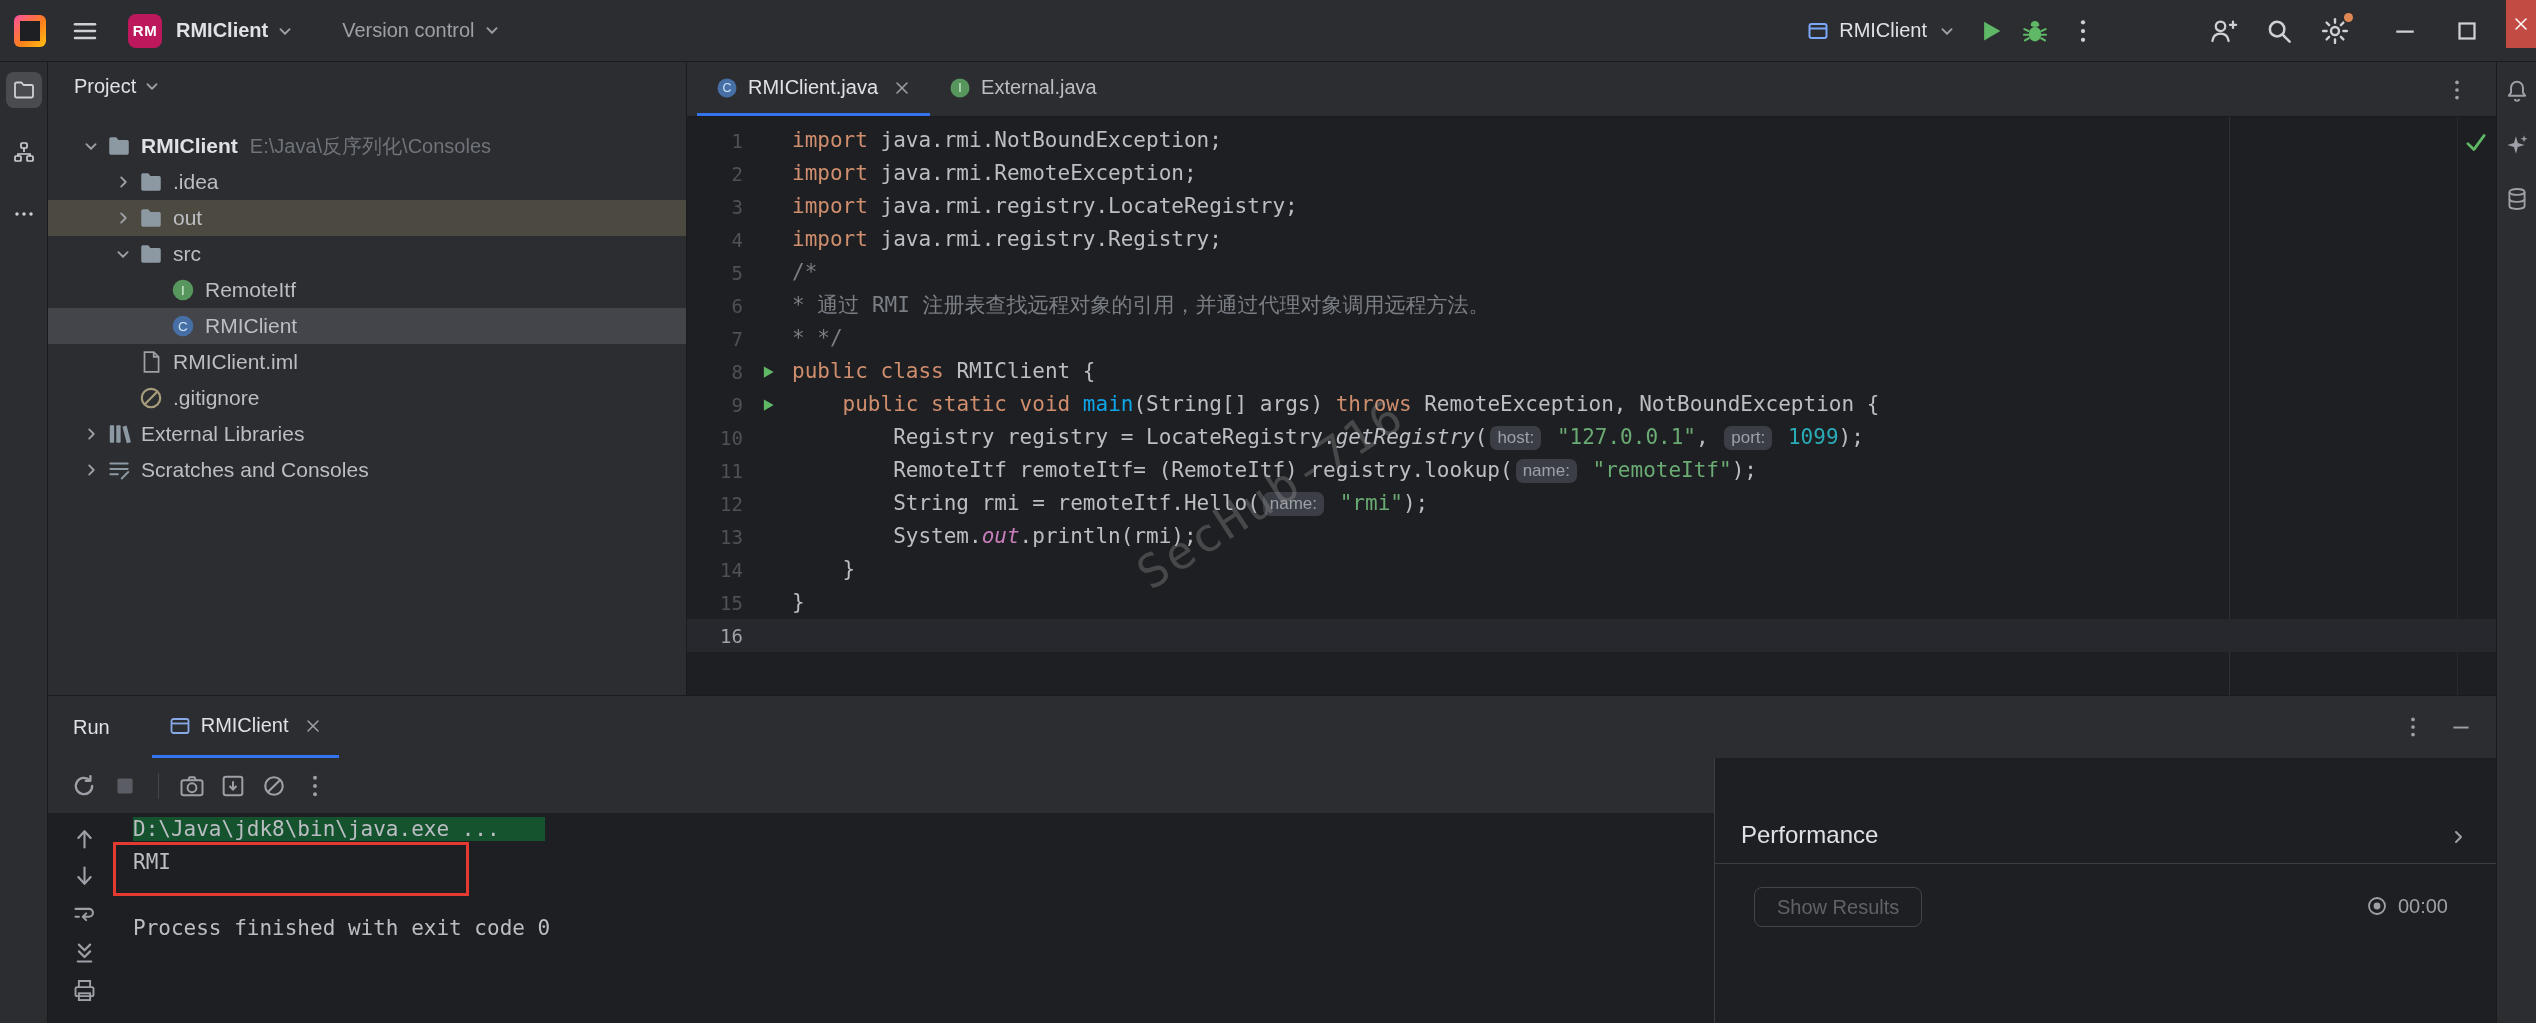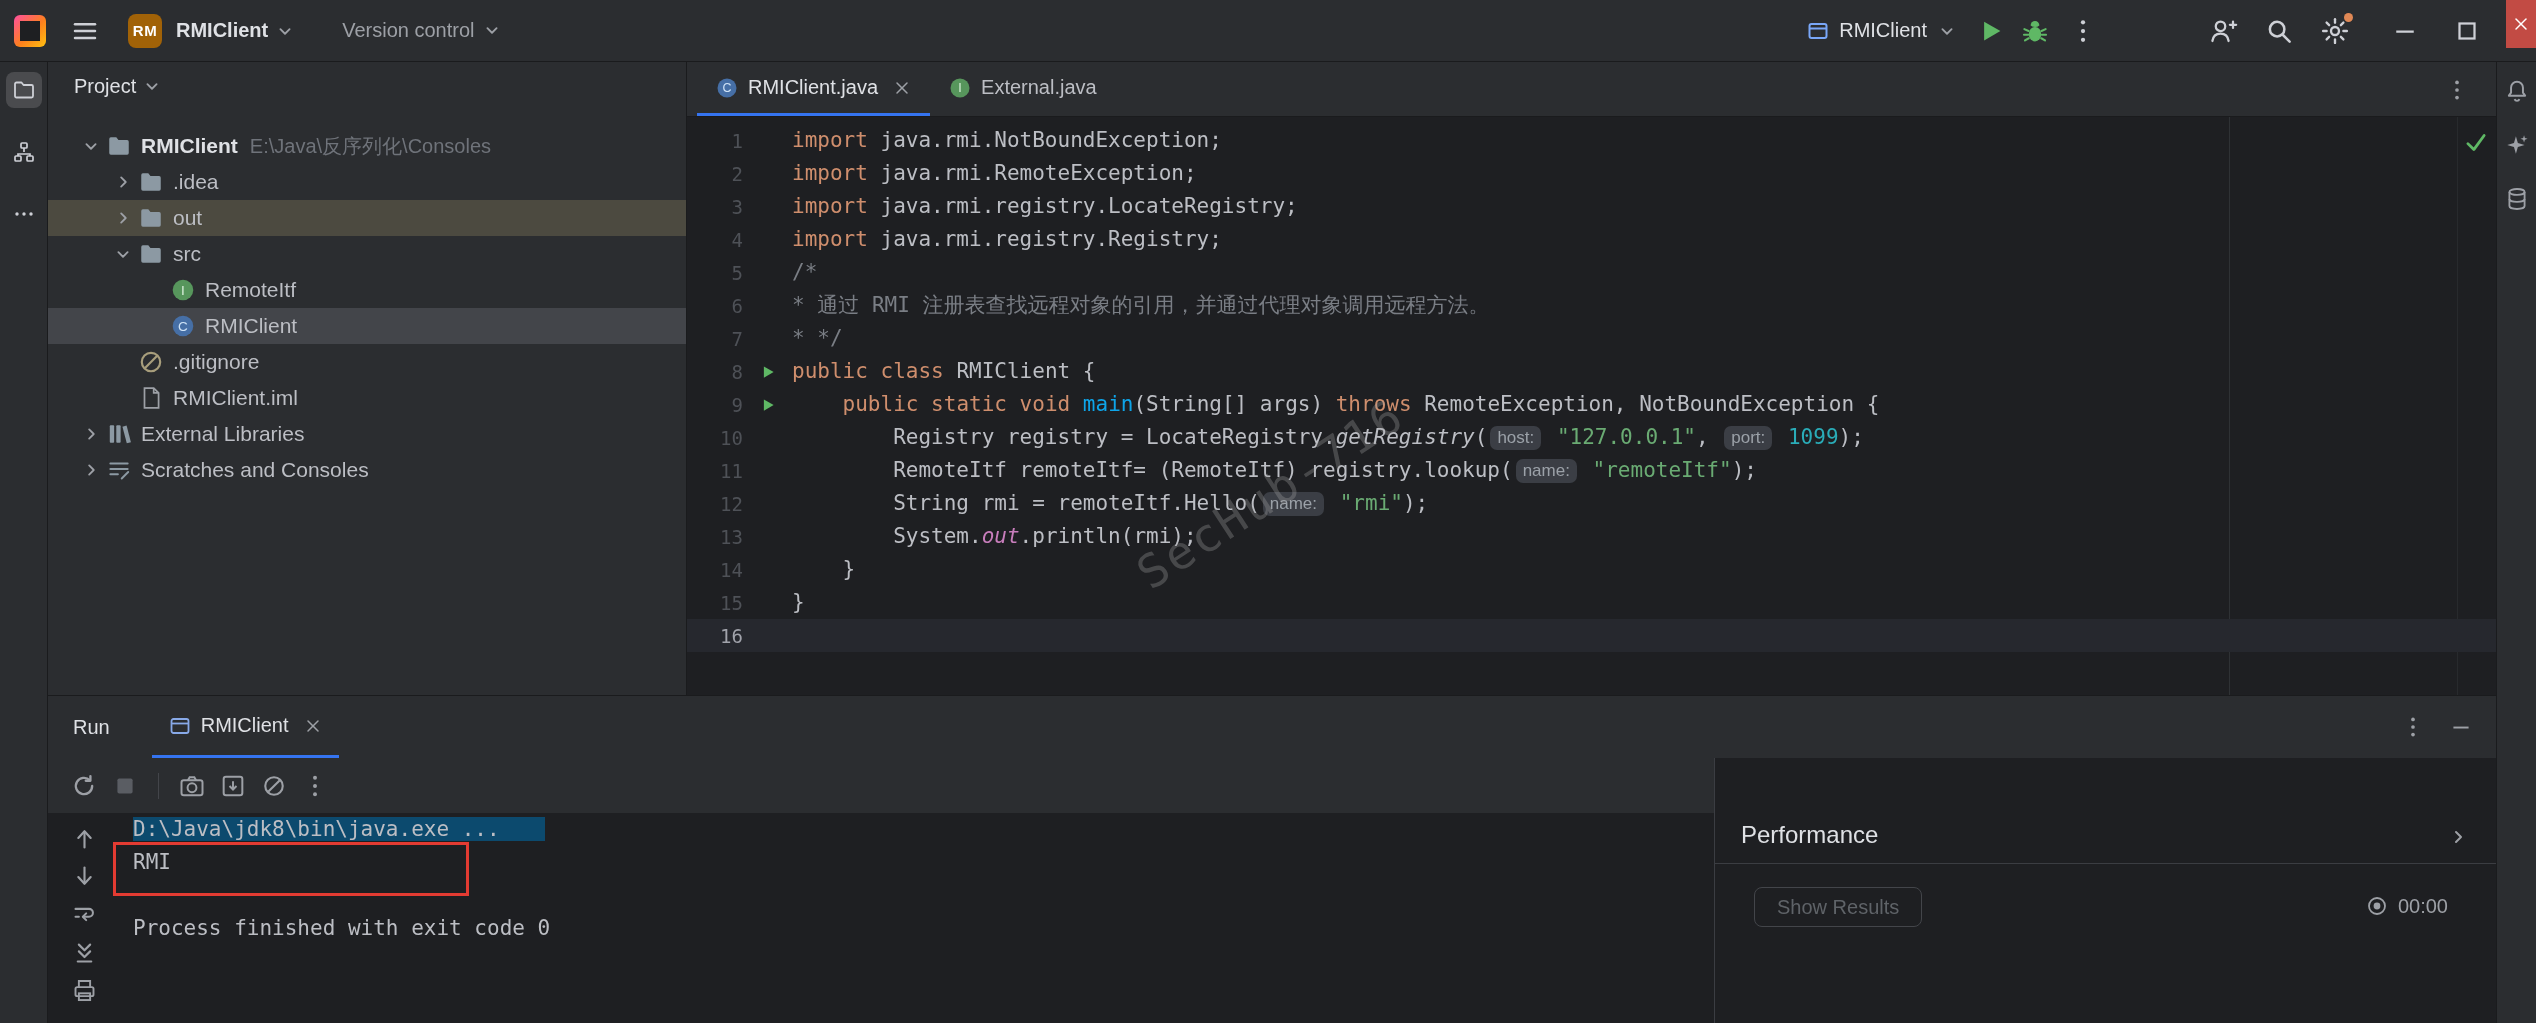--- a/index.html
+++ b/index.html
@@ -10,21 +10,21 @@
 .ic{display:inline-flex;width:28px;height:28px;color:#9DA0A6;flex:none;}
 
 
 #titlebar{position:absolute;left:0;top:0;width:2536px;height:62px;background:#2B2D30;
   border-bottom:1px solid #1A1B1D;display:flex;align-items:center;}
 .tb-left{display:flex;align-items:center;height:100%;padding-left:14px;}
 .logo{width:32px;height:32px;border-radius:6px;margin-right:24px;position:relative;
   background:linear-gradient(135deg,#FF4FA0,#FC801D 55%,#FFC110);}
 .logo::after{content:"";position:absolute;inset:6px;background:#1E1F22;}
 .tb-btn{width:30px;height:30px;color:#CED0D6;margin-right:28px;}
-.badge{width:34px;height:34px;border-radius:8px;background:#a16207;color:#fff;font-weight:700;
+.badge{width:34px;height:34px;border-radius:8px;background:#be185d;color:#fff;font-weight:700;
   font-size:15px;display:flex;align-items:center;justify-content:center;margin-right:14px;letter-spacing:.5px;}
 .tb-proj{display:flex;align-items:center;gap:6px;font-weight:600;color:#DFE1E5;}
 .chev{width:22px;height:22px;color:#9DA0A6;display:inline-flex;}
 .tb-vcs{display:flex;align-items:flex-start;gap:6px;color:#9DA0A6;margin-left:46px;}
 .tb-right{margin-left:auto;display:flex;align-items:center;height:100%;}
 .runwidget{display:flex;align-items:center;gap:9px;margin-right:18px;color:#DFE1E5;}
 .runwidget .appic{width:24px;height:24px;color:#7AA7F8;display:inline-flex;}
 .tb-ic{width:30px;height:30px;color:#CED0D6;display:inline-flex;}
 .mr14{margin-right:14px;} .mr18{margin-right:18px;} .mr110{margin-right:110px;}
 .mr26{margin-right:26px;} .mr40{margin-right:40px;} .mr32{margin-right:32px;} .mr24{margin-right:24px;}
@@ -101,21 +101,21 @@
 #console-col{width:1666px;position:relative;}
 #ctoolbar{height:55px;background:#2B2D30;display:flex;align-items:center;padding-left:22px;gap:13px;}
 .ct-ic{width:28px;height:28px;color:#9DA0A6;display:inline-flex;}
 .ct-sep{width:1px;height:26px;background:#43454A;margin:0 6px;}
 #console-body{position:absolute;left:0;top:55px;right:0;bottom:0;display:flex;}
 #cgutter{width:72px;display:flex;flex-direction:column;align-items:center;padding-top:12px;gap:11px;}
 #cgutter .ic{width:27px;height:27px;}
 #clines{flex:1;padding-left:13px;font:21px/33px "DejaVu Sans Mono","Liberation Mono",monospace;
   color:#BCBEC4;white-space:pre;}
 .cline{height:33px;}
-.cline .sel{background:#0c4a6e;padding-right:45px;}
+.cline .sel{background:#14532d;padding-right:45px;}
 #annotation-box{position:absolute;left:65px;top:84px;width:356px;height:54px;border:3px solid #E33B32;z-index:5;}
 #perf-col{width:782px;border-left:1px solid #3B3D42;position:relative;}
 .perf-header{height:105px;display:flex;align-items:flex-end;padding:0 26px 14px 26px;}
 .perf-title{font-size:24px;color:#DFE1E5;flex:1;margin-top:8px;}
 .perf-chev{width:24px;height:24px;color:#9DA0A6;display:inline-flex;}
 .perf-sep{position:absolute;left:0;top:105px;right:0;height:1px;background:#3B3D42;}
 .show-results{position:absolute;left:39px;top:129px;height:40px;padding:0 22px;border:1px solid #43454A;
   border-radius:8px;background:transparent;color:#5F6368;font-size:20px;display:flex;align-items:center;}
 .perf-timer{position:absolute;right:48px;top:136px;display:flex;align-items:center;gap:9px;color:#9DA0A6;font-size:20px;}
 .perf-timer .ic{width:24px;height:24px;}
@@ -361,36 +361,36 @@
             <svg viewBox="0 0 24 24">
               <circle cx="12" cy="12" r="9.5" fill="#466FA6"></circle>
               <text x="12" y="16.2" text-anchor="middle" font-size="12.5" font-family="Liberation Sans, sans-serif" fill="#CFE3F7">C</text>
             </svg>
           </span>
           <span class="tlabel">RMIClient</span>
         </div>
         <div class="trow" style="padding-left: 60px;">
           <span class="chevslot"></span>
           <span class="ticon">
+            <svg viewBox="0 0 24 24" fill="none" stroke="#9DA0A6" stroke-width="1.6">
+              <path d="M6 2.8 h8.5 L19 7.3 V21.2 H6 z"></path>
+              <path d="M14.5 2.8 V7.3 H19"></path>
+            </svg>
+          </span>
+          <span class="tlabel">RMIClient.iml</span>
+        </div>
+        <div class="trow" style="padding-left: 60px;">
+          <span class="chevslot"></span>
+          <span class="ticon">
             <svg viewBox="0 0 24 24" fill="none" stroke="#A89E7C" stroke-width="2">
               <circle cx="12" cy="12" r="8.5"></circle>
               <line x1="6.5" y1="17.5" x2="17.5" y2="6.5"></line>
             </svg>
           </span>
           <span class="tlabel">.gitignore</span>
-        </div>
-        <div class="trow" style="padding-left: 60px;">
-          <span class="chevslot"></span>
-          <span class="ticon">
-            <svg viewBox="0 0 24 24" fill="none" stroke="#9DA0A6" stroke-width="1.6">
-              <path d="M6 2.8 h8.5 L19 7.3 V21.2 H6 z"></path>
-              <path d="M14.5 2.8 V7.3 H19"></path>
-            </svg>
-          </span>
-          <span class="tlabel">RMIClient.iml</span>
         </div>
         <div class="trow" style="padding-left: 28px;">
           <span class="chevslot">
             <svg viewBox="0 0 24 24">
               <polyline points="10,7 15,12 10,17" fill="none" stroke="currentColor" stroke-width="2" stroke-linecap="round" stroke-linejoin="round"></polyline>
             </svg>
           </span>
           <span class="ticon">
             <svg viewBox="0 0 24 24" fill="currentColor">
               <rect x="3.5" y="4" width="4" height="16" rx="0.8"></rect>

